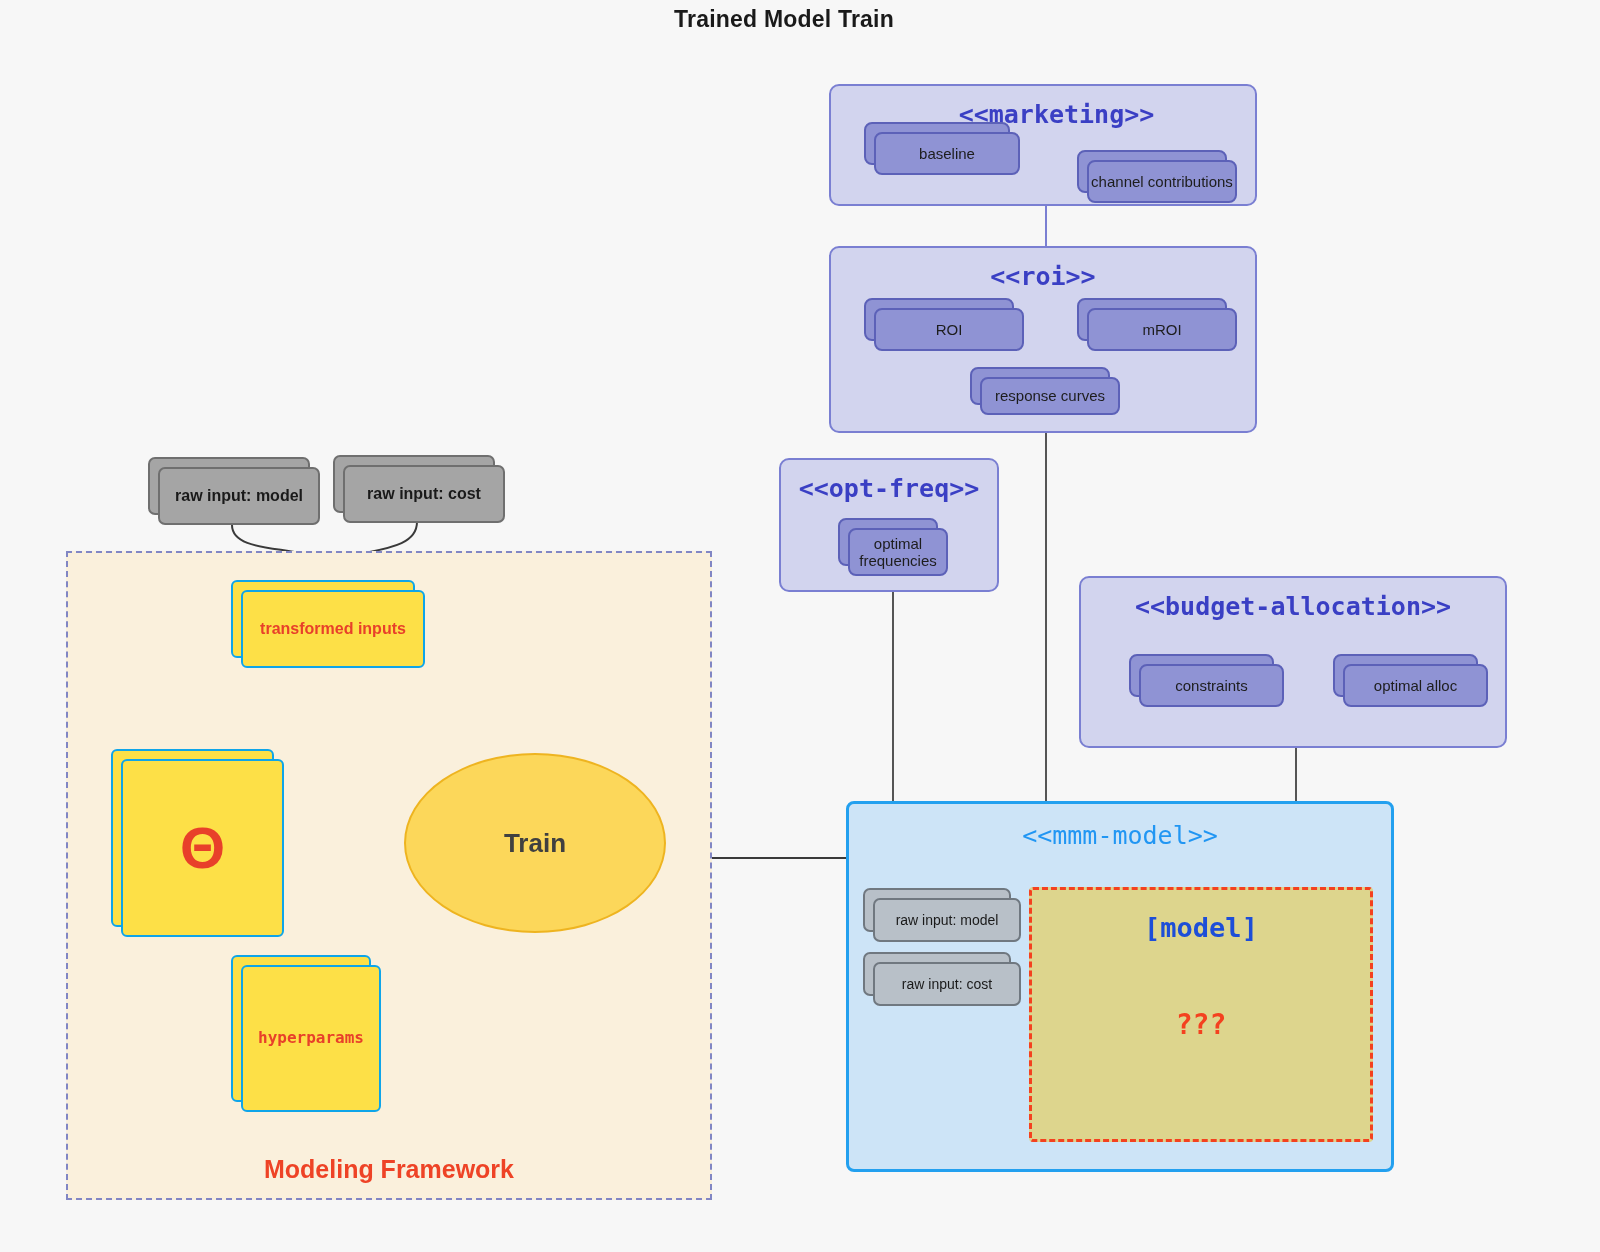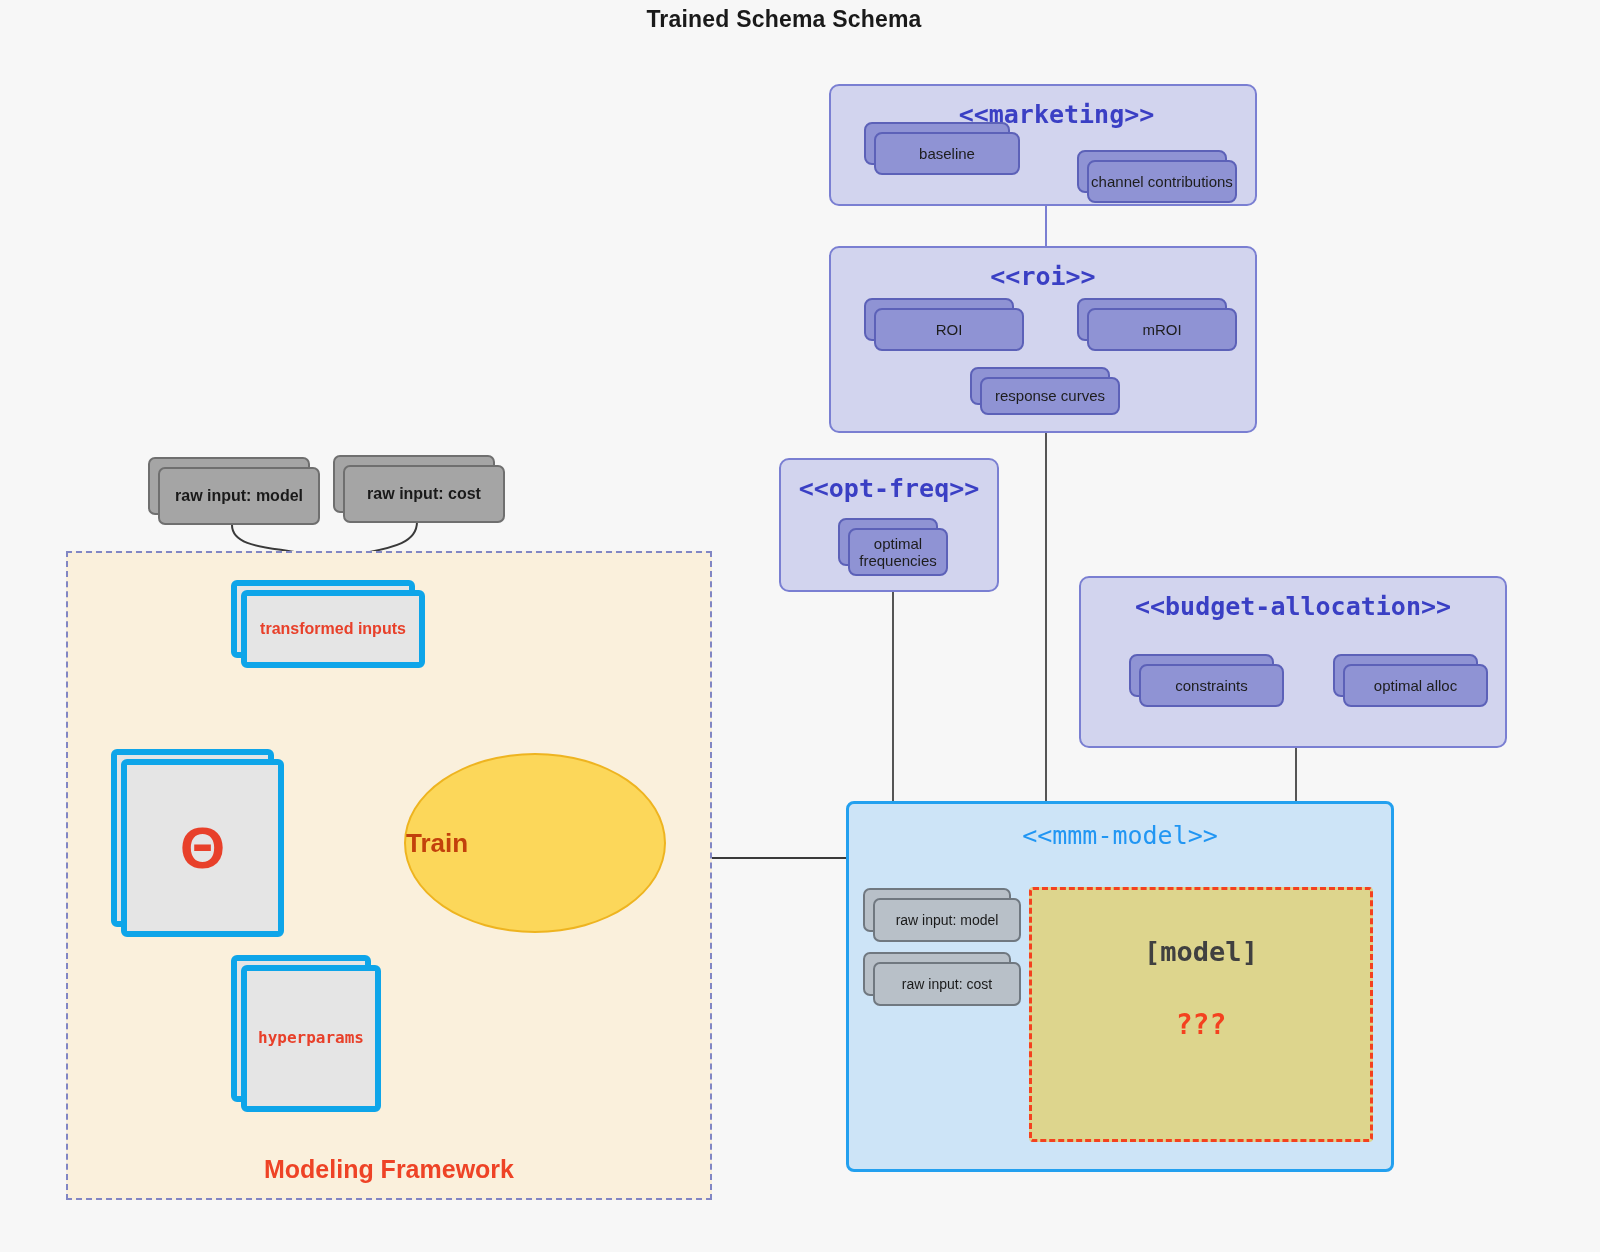--- a/index.html
+++ b/index.html
@@ -107,22 +107,22 @@
     border: 2px solid #707880;
   }
   .node.gray.small .layer-front {
     font-size: 14px;
     font-weight: normal;
   }
 
   
   .node.yellow .layer-back,
   .node.yellow .layer-front {
-    background: #e5e5e5;
-    border: 6px solid #0ea5e9;
+    background: #fde047;
+    border: 2px solid #0ea5e9;
     border-radius: 6px;
   }
   .node.yellow .layer-front {
     color: #e8402a;
     font-size: 16px;
     font-weight: bold;
     font-family: "DejaVu Sans Mono", "Liberation Mono", monospace;
   }
   .node.yellow.plain .layer-front {
     font-family: "Liberation Sans", sans-serif;
@@ -155,22 +155,22 @@
   
   #train-ellipse {
     position: absolute;
     left: 404px; top: 753px;
     width: 262px; height: 180px;
     background: #fcd75a;
     border: 2px solid #eeb420;
     border-radius: 50%;
     display: flex;
     align-items: center;
-    justify-content: flex-start;
-    color: #c2410c;
+    justify-content: center;
+    color: #404040;
     font-size: 26px;
     font-weight: bold;
     box-sizing: border-box;
   }
 
   
   #mmm-model-box {
     position: absolute;
     left: 846px; top: 801px;
     width: 548px; height: 371px;
@@ -197,37 +197,36 @@
     border-radius: 4px;
     box-sizing: border-box;
   }
   #model-placeholder-label {
     position: absolute;
     left: 0; right: 0; top: 22px;
     text-align: center;
     font-family: "DejaVu Sans Mono", "Liberation Mono", monospace;
     font-weight: bold;
     font-size: 27px;
-    color: #404040;
-    margin-top: 24px;
+    color: #1d4ed8;
   }
   #model-unknown-label {
     position: absolute;
     left: 0; right: 0; top: 118px;
     text-align: center;
     font-family: "DejaVu Sans Mono", "Liberation Mono", monospace;
     font-weight: bold;
     font-size: 28px;
     color: #f4411f;
   }
 </style>
 </head>
 <body>
 
-<div id="page-title">Trained Schema Schema</div>
+<div id="page-title">Trained Model Train</div>
 
 <svg id="edges" viewBox="0 0 1600 1252" xmlns="http://www.w3.org/2000/svg">
   <defs>
     <marker id="arrow-dark" markerWidth="9" markerHeight="9" refX="8" refY="4.5" orient="auto" markerUnits="userSpaceOnUse">
       <path d="M0,0 L9,4.5 L0,9 z" fill="#3a3a3a"></path>
     </marker>
     <marker id="arrow-red" markerWidth="11" markerHeight="11" refX="10" refY="5.5" orient="auto" markerUnits="userSpaceOnUse">
       <path d="M0,0 L11,5.5 L0,11 z" fill="#ef3b20"></path>
     </marker>
     <marker id="arrow-purple-s" markerWidth="7" markerHeight="7" refX="6.5" refY="3.5" orient="auto" markerUnits="userSpaceOnUse">

